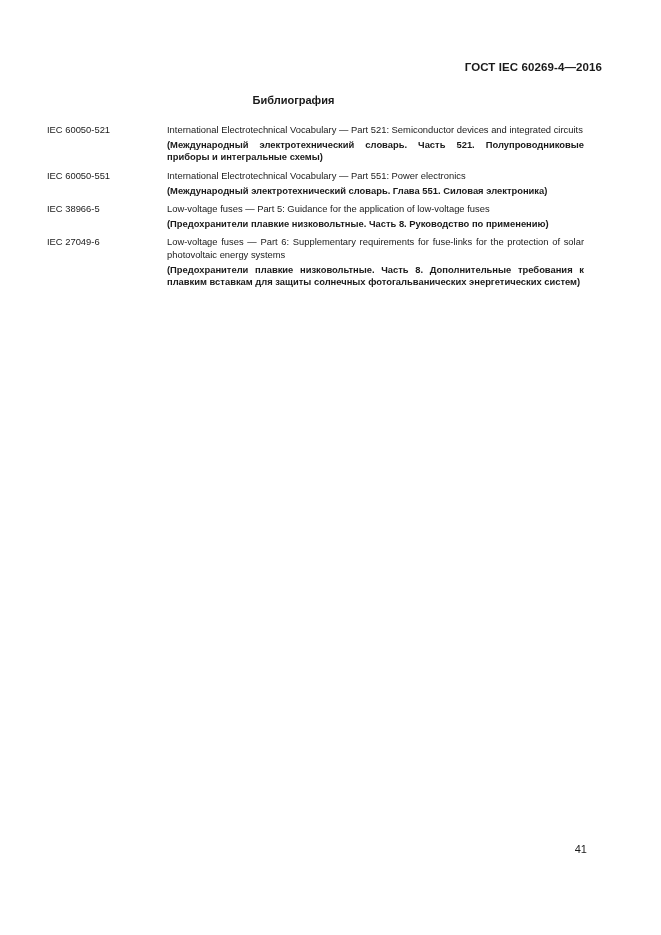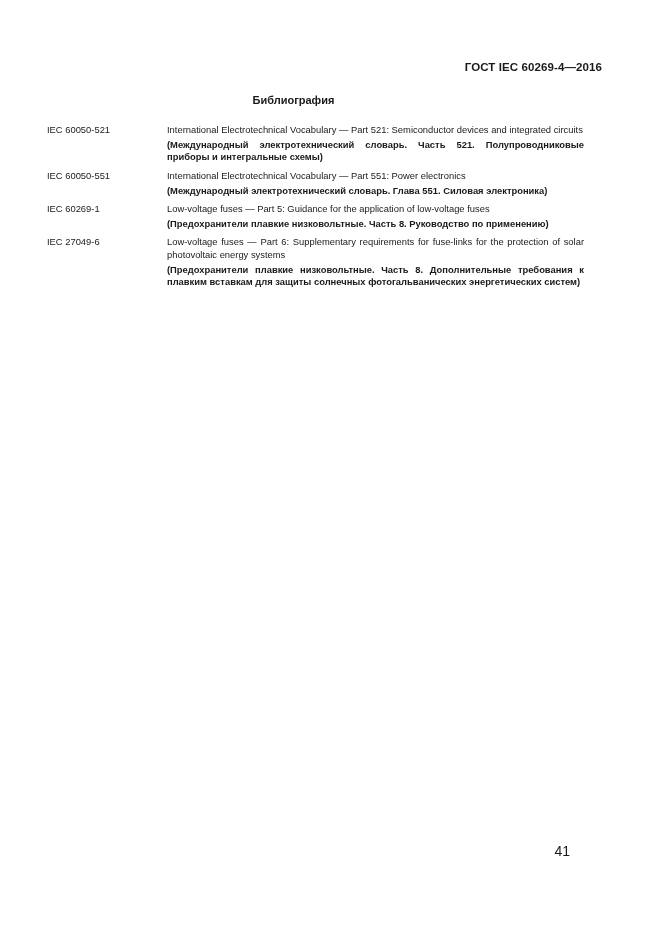--- a/index.html
+++ b/index.html
@@ -38,43 +38,43 @@
       position: absolute;
       top: 124px;
       left: 47px;
       width: 537px;
       font-size: 9.4px;
       line-height: 12.2px;
     }
     .entry {
       display: flex;
       margin-bottom: 6px;
+      gap: 32px;
     }
     .entry .ref {
       width: 88px;
       flex: 0 0 88px;
     }
     .entry .body {
       flex: 1;
       text-align: justify;
     }
     .entry .body .line {
       display: block;
       margin-bottom: 3px;
-      margin-left: 32px;
     }
     .entry .body .line:last-child {
       margin-bottom: 0;
       font-weight: bold;
     }
     .page-number {
       position: absolute;
       top: 843px;
-      right: 91px;
-      font-size: 14px;
+      right: 74px;
+      font-size: 11px;
     }
   </style>
 </head>
 <body>
 
 <div class="page-header">ГОСТ IEC 60269-4—2016</div>
 
 <div class="page-title">Библиография</div>
 
 <div class="biblio">
@@ -86,21 +86,21 @@
     </div>
   </div>
   <div class="entry">
     <div class="ref">IEC 60050-551</div>
     <div class="body">
       <span class="line">International Electrotechnical Vocabulary — Part 551: Power electronics</span>
       <span class="line">(Международный электротехнический словарь. Глава 551. Силовая электроника)</span>
     </div>
   </div>
   <div class="entry">
-    <div class="ref">IEC 60269-1</div>
+    <div class="ref">IEC 38966-5</div>
     <div class="body">
       <span class="line">Low-voltage fuses — Part 5: Guidance for the application of low-voltage fuses</span>
       <span class="line">(Предохранители плавкие низковольтные. Часть 8. Руководство по применению)</span>
     </div>
   </div>
   <div class="entry">
     <div class="ref">IEC 27049-6</div>
     <div class="body">
       <span class="line">Low-voltage fuses — Part 6: Supplementary requirements for fuse-links for the protection of solar photovoltaic energy systems</span>
       <span class="line">(Предохранители плавкие низковольтные. Часть 8. Дополнительные требования к плавким вставкам для защиты солнечных фотогальванических энергетических систем)</span>

